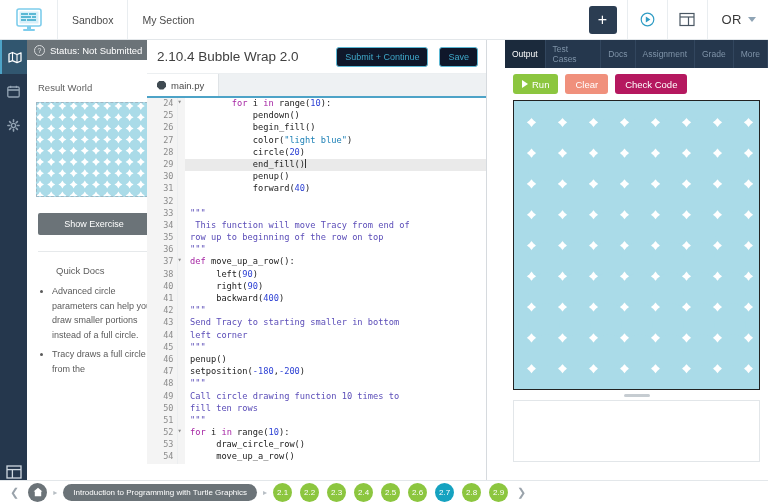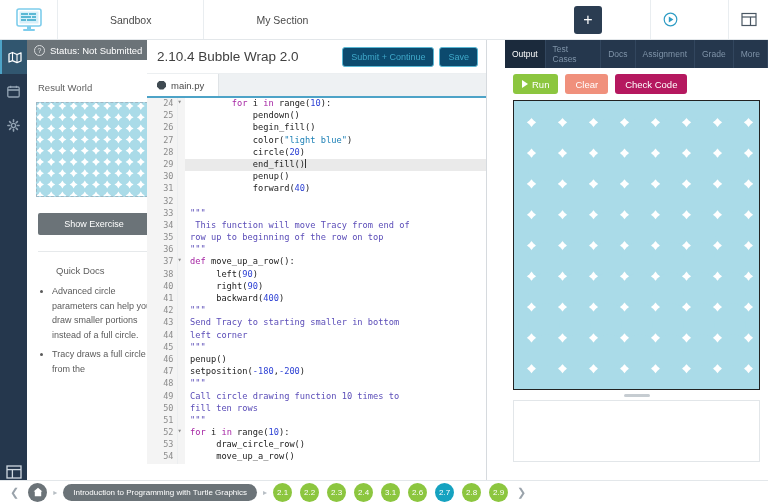--- a/index.html
+++ b/index.html
@@ -8,21 +8,21 @@
     font-family: "Liberation Sans", sans-serif;
     background: #ffffff;
     overflow: hidden;
   }
   #app { position: relative; width: 768px; height: 503px; }
 
   
   .topnav {
     position: absolute; top: 0; left: 0; width: 768px; height: 40px;
     background: #ffffff; border-bottom: 1px solid #e3e7ea;
-    display: flex; align-items: center; gap: 38px;
+    display: flex; align-items: center;
   }
   .logo-box {
     width: 58px; height: 39px; display: flex; align-items: center;
     justify-content: center; border-right: 1px solid #e9edf0;
   }
   .logo-monitor { width: 26px; height: 24px; position: relative; }
   .nav-link {
     font-size: 10.5px; color: #4a4a4a; padding: 0 14px;
     height: 39px; display: flex; align-items: center; cursor: pointer;
     white-space: nowrap;
@@ -97,22 +97,22 @@
     position: absolute; top: 40px; left: 147px; width: 340px; height: 440px;
     background: #fff; border-right: 1px solid #d6dade;
   }
   .ex-header {
     height: 34px; display: flex; align-items: center; padding: 0 8px 0 10px;
     border-bottom: 1px solid #eceff1; background: #fff;
   }
   .ex-title { font-size: 13.5px; color: #404040; flex: 1; }
   .btn-outline {
     height: 20px; padding: 0 8px; font-size: 9px; border: 1px solid #5bb8d4;
-    color: #3fa8c9; background: #0c4a6e; border-radius: 3px; cursor: pointer;
-    margin-left: 5px; white-space: nowrap; display: flex; align-items: center;
+    color: #3fa8c9; background: #0f172a; border-radius: 3px; cursor: pointer;
+    margin-left: 11px; white-space: nowrap; display: flex; align-items: center;
   }
   .tabstrip { height: 22px; background: #eef1f3; display: flex; align-items: flex-end; }
   .filetab {
     height: 22px; background: #fff; display: flex; align-items: center;
     gap: 5px; padding: 0 14px 0 10px; font-size: 9.5px; color: #4a4a4a;
     border-right: 1px solid #dfe3e6; cursor: pointer;
   }
   .py-icon {
     width: 9px; height: 9px; background: #3f4a52; flex: none;
     clip-path: polygon(30% 0,70% 0,100% 30%,100% 70%,70% 100%,30% 100%,0 70%,0 30%);
@@ -239,20 +239,24 @@
         <circle cx="7.5" cy="7.5" r="6.3" fill="none" stroke="#2f9cc4" stroke-width="1.2"></circle>
         <polygon points="5.8,4.6 10.4,7.5 5.8,10.4" fill="#2f9cc4"></polygon>
       </svg>
     </div>
     <div class="nav-icon-btn">
       <svg width="16" height="15" viewBox="0 0 16 15">
         <rect x="1" y="1.5" width="14" height="12" fill="none" stroke="#4a5763" stroke-width="1.2"></rect>
         <line x1="1" y1="5" x2="15" y2="5" stroke="#4a5763" stroke-width="1.2"></line>
         <line x1="9.5" y1="5" x2="9.5" y2="13.5" stroke="#4a5763" stroke-width="1.2"></line>
       </svg>
+    </div>
+    <div class="nav-user">
+      <span class="nav-user-label">OR</span>
+      <span class="caret"></span>
     </div>
   </div>
 
   <div class="rail">
     <div class="rail-item active">
       <svg width="14" height="13" viewBox="0 0 14 13">
         <path d="M1 3 L4.5 1.5 L9 3.5 L13 1.8 L13 10 L9 11.6 L4.5 9.6 L1 11 Z" fill="none" stroke="#ffffff" stroke-width="1.3" stroke-linejoin="round"></path>
         <line x1="4.5" y1="1.5" x2="4.5" y2="9.6" stroke="#ffffff" stroke-width="1.1"></line>
         <line x1="9" y1="3.5" x2="9" y2="11.6" stroke="#ffffff" stroke-width="1.1"></line>
       </svg>
@@ -713,21 +717,21 @@
       </svg>
     </div>
     <span class="crumb-sep">▸</span>
     <div class="crumb-pill">Introduction to Programming with Turtle Graphics</div>
     <span class="crumb-sep">▸</span>
     <div id="lesson-dots" style="display:flex;align-items:center;gap:8px;">
         <div class="lesson-dot">2.1</div>
         <div class="lesson-dot">2.2</div>
         <div class="lesson-dot">2.3</div>
         <div class="lesson-dot">2.4</div>
-        <div class="lesson-dot">3.1</div>
+        <div class="lesson-dot">2.5</div>
         <div class="lesson-dot">2.6</div>
         <div class="lesson-dot current">2.7</div>
         <div class="lesson-dot">2.8</div>
         <div class="lesson-dot">2.9</div>
       </div>
     <span class="chev">❯</span>
   </div>
 
 </div>
 

